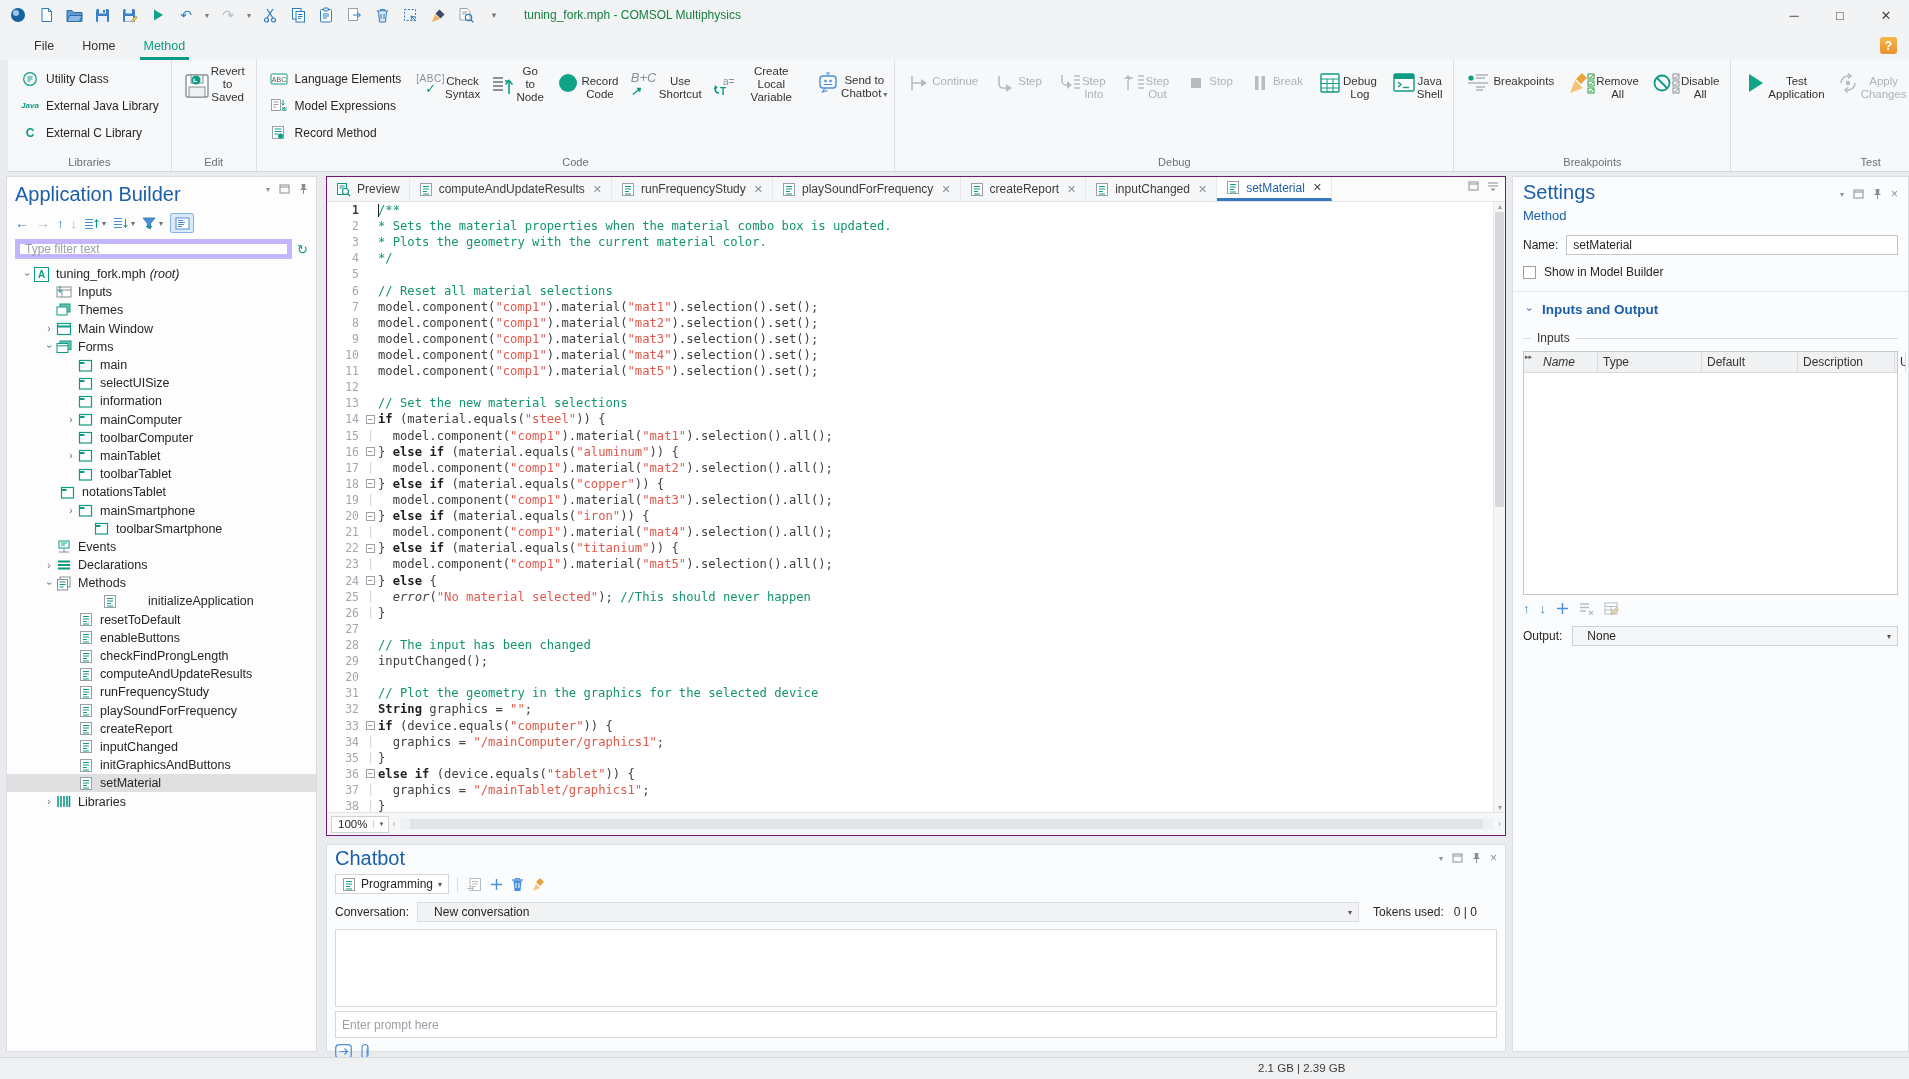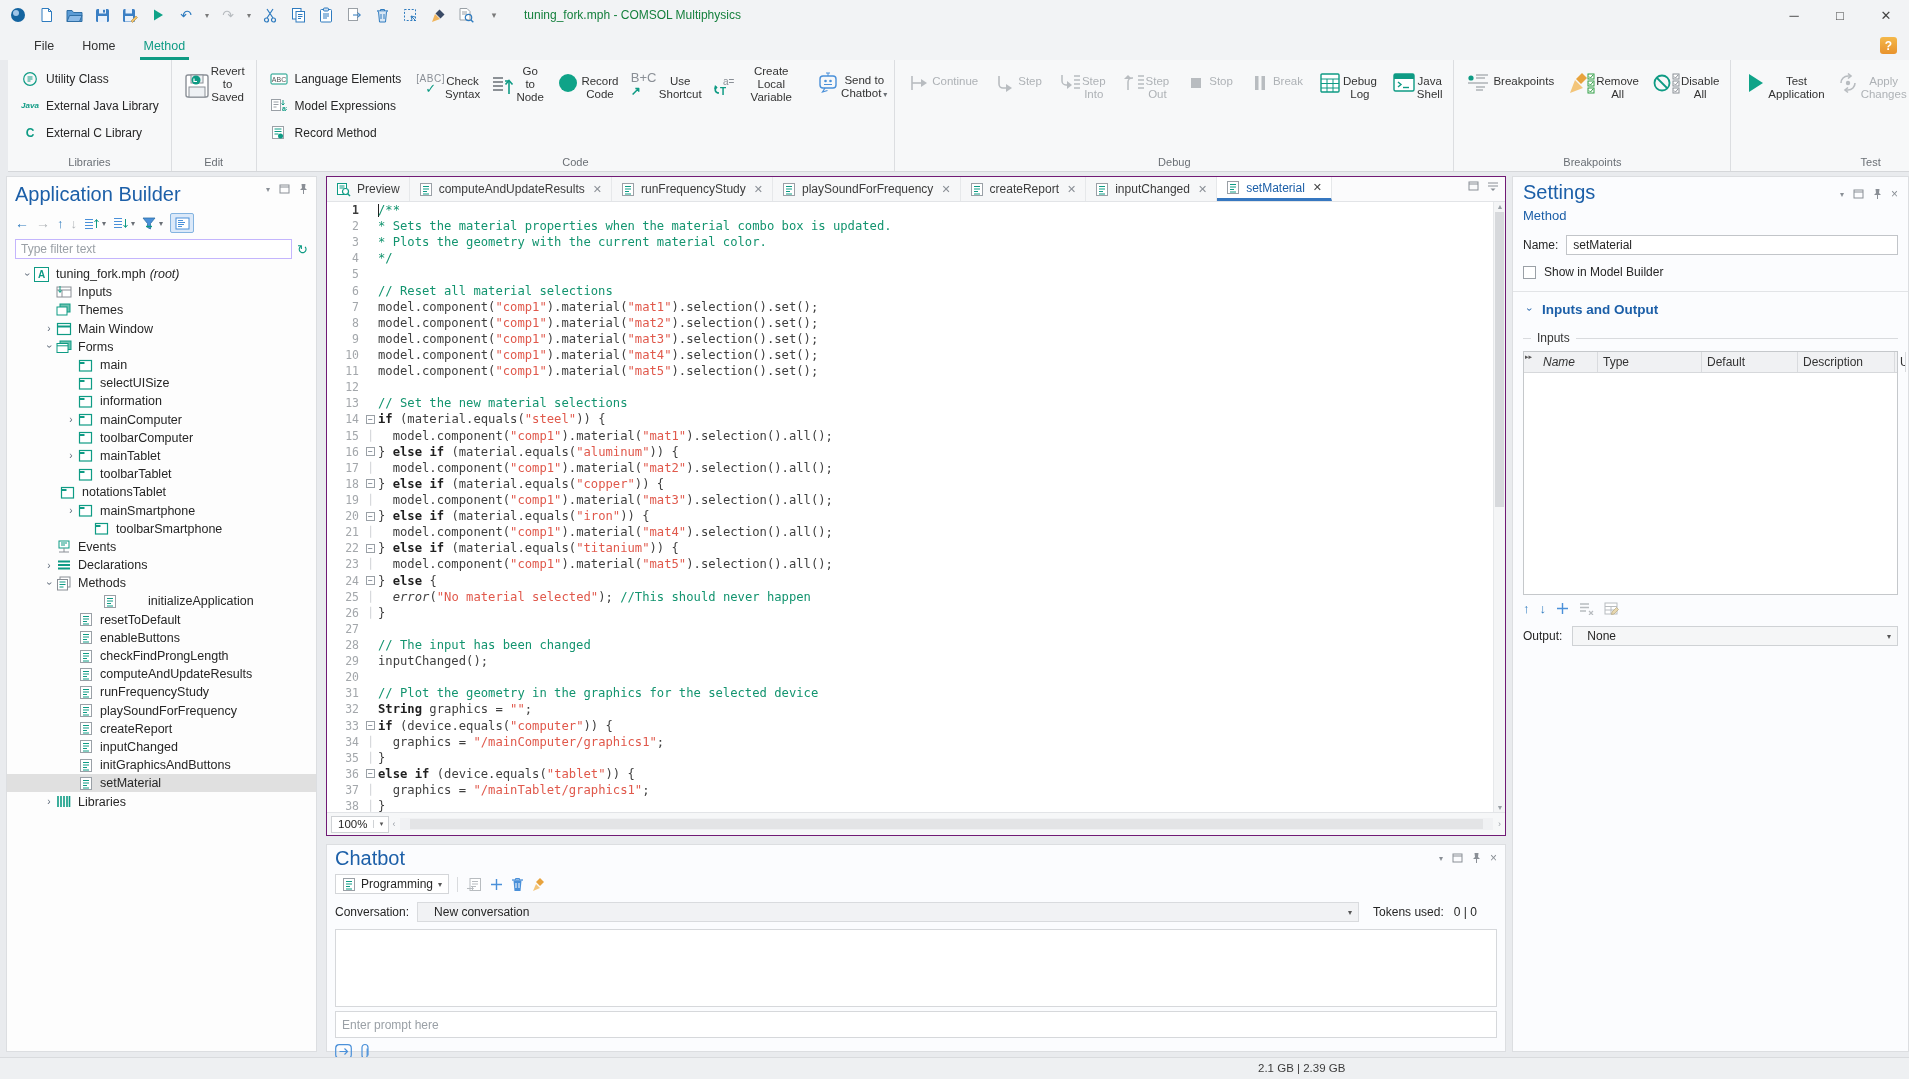--- a/index.html
+++ b/index.html
@@ -46,21 +46,21 @@
   .panel-icons { display:flex; gap:9px; color:#8a8f96; align-items:center; }
 
   
   #leftpanel { position:absolute; left:6px; top:176px; width:311px; height:876px; background:#fdfdfd; border:1px solid #dcdee1; overflow:hidden; }
   #ab-header { display:flex; justify-content:space-between; align-items:flex-start; padding:6px 8px 0 8px; }
   #ab-toolbar { display:flex; align-items:center; gap:7px; padding:7px 8px 4px 8px; }
   .ab-tool { display:inline-flex; align-items:center; }
   .blue { color:#2f7bbf; } .gray { color:#b0b4b8; }
   #ab-toggle { width:24px; height:20px; background:#dbe9f9; border:1px solid #84b4e0; border-radius:2px; display:flex; align-items:center; justify-content:center; }
   #ab-filter-row { display:flex; align-items:center; gap:5px; padding:2px 8px 6px 8px; }
-  #ab-filter { flex:1; height:20px; border:1px solid #c4b5fd; background:#fff; color:#9aa0a6; font-size:12px; padding:0 5px; display:flex; align-items:center; }
+  #ab-filter { flex:1; height:20px; border:5px solid #c4b5fd; background:#fff; color:#9aa0a6; font-size:12px; padding:0 5px; display:flex; align-items:center; }
   #tree { font-size:12.5px; }
   .trow { height:18.2px; display:flex; align-items:center; white-space:nowrap; }
   .trow.selected { background:#e0e0e0; }
   .texp { width:12px; display:inline-flex; justify-content:center; color:#5f6b7a; font-size:10px; flex:none; }
   .texp.open { transform:rotate(90deg); }
   .ticon { width:17px; margin-right:6px; flex:none; display:inline-flex; justify-content:center; }
   .tsuffix { font-style:italic; margin-left:4px; }
 
   
   #editor { position:absolute; left:326px; top:176px; width:1180px; height:660px; background:#ffffff; border:1px solid #701a75; }
@@ -376,21 +376,21 @@
               <circle cx="13" cy="13" r="9" fill="#0fa388"></circle>
             </svg>
           </div>
           <div class="rlarge-label">
             <div>Record</div>
             <div>Code</div>
           </div>
         </div>
         <div class="rlarge">
           <div class="rlarge-icon ico">
-            <div style="position:relative;width:30px;height:26px;">
+            <div style="position:relative;width:30px;height:26px;font-style:italic;">
               <span style="position:absolute;top:0;left:2px;color:#8a8f96;font-size:13px;">B+C</span>
               <span style="position:absolute;left:2px;bottom:-2px;color:#0e9b84;font-size:12px;font-weight:bold;">↗</span>
             </div>
           </div>
           <div class="rlarge-label">
             <div>Use</div>
             <div>Shortcut</div>
           </div>
         </div>
         <div class="rlarge">

